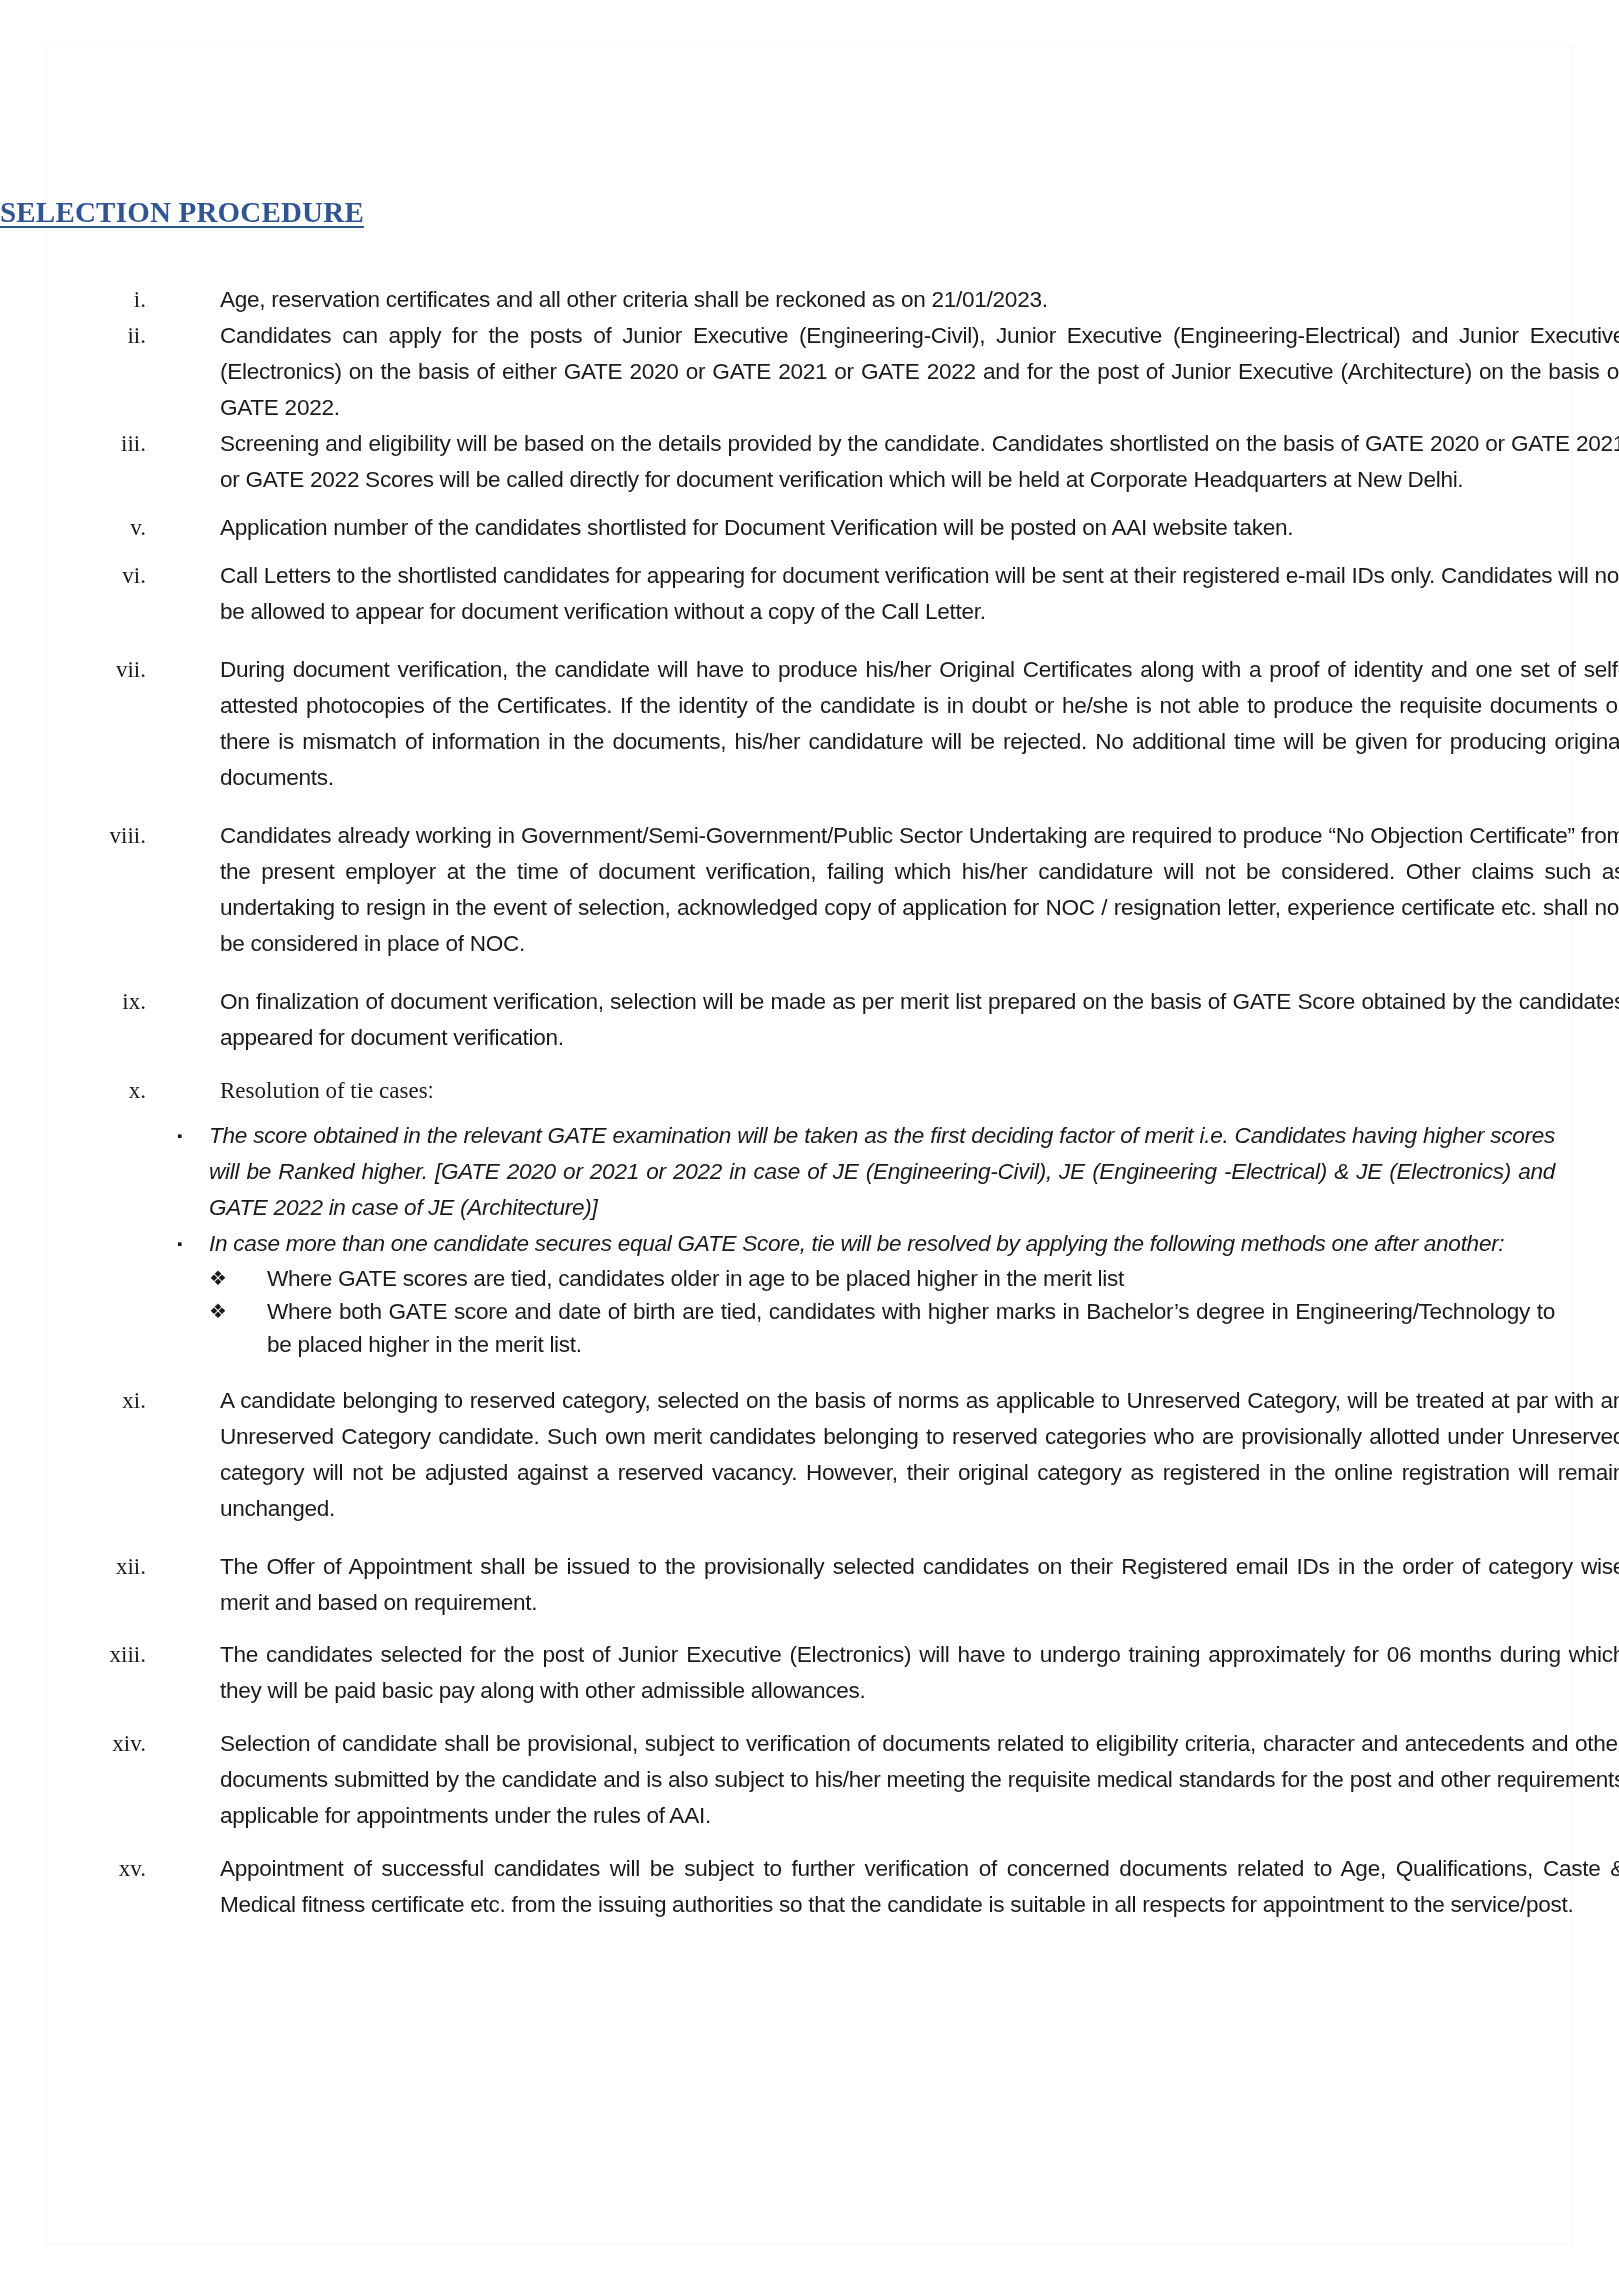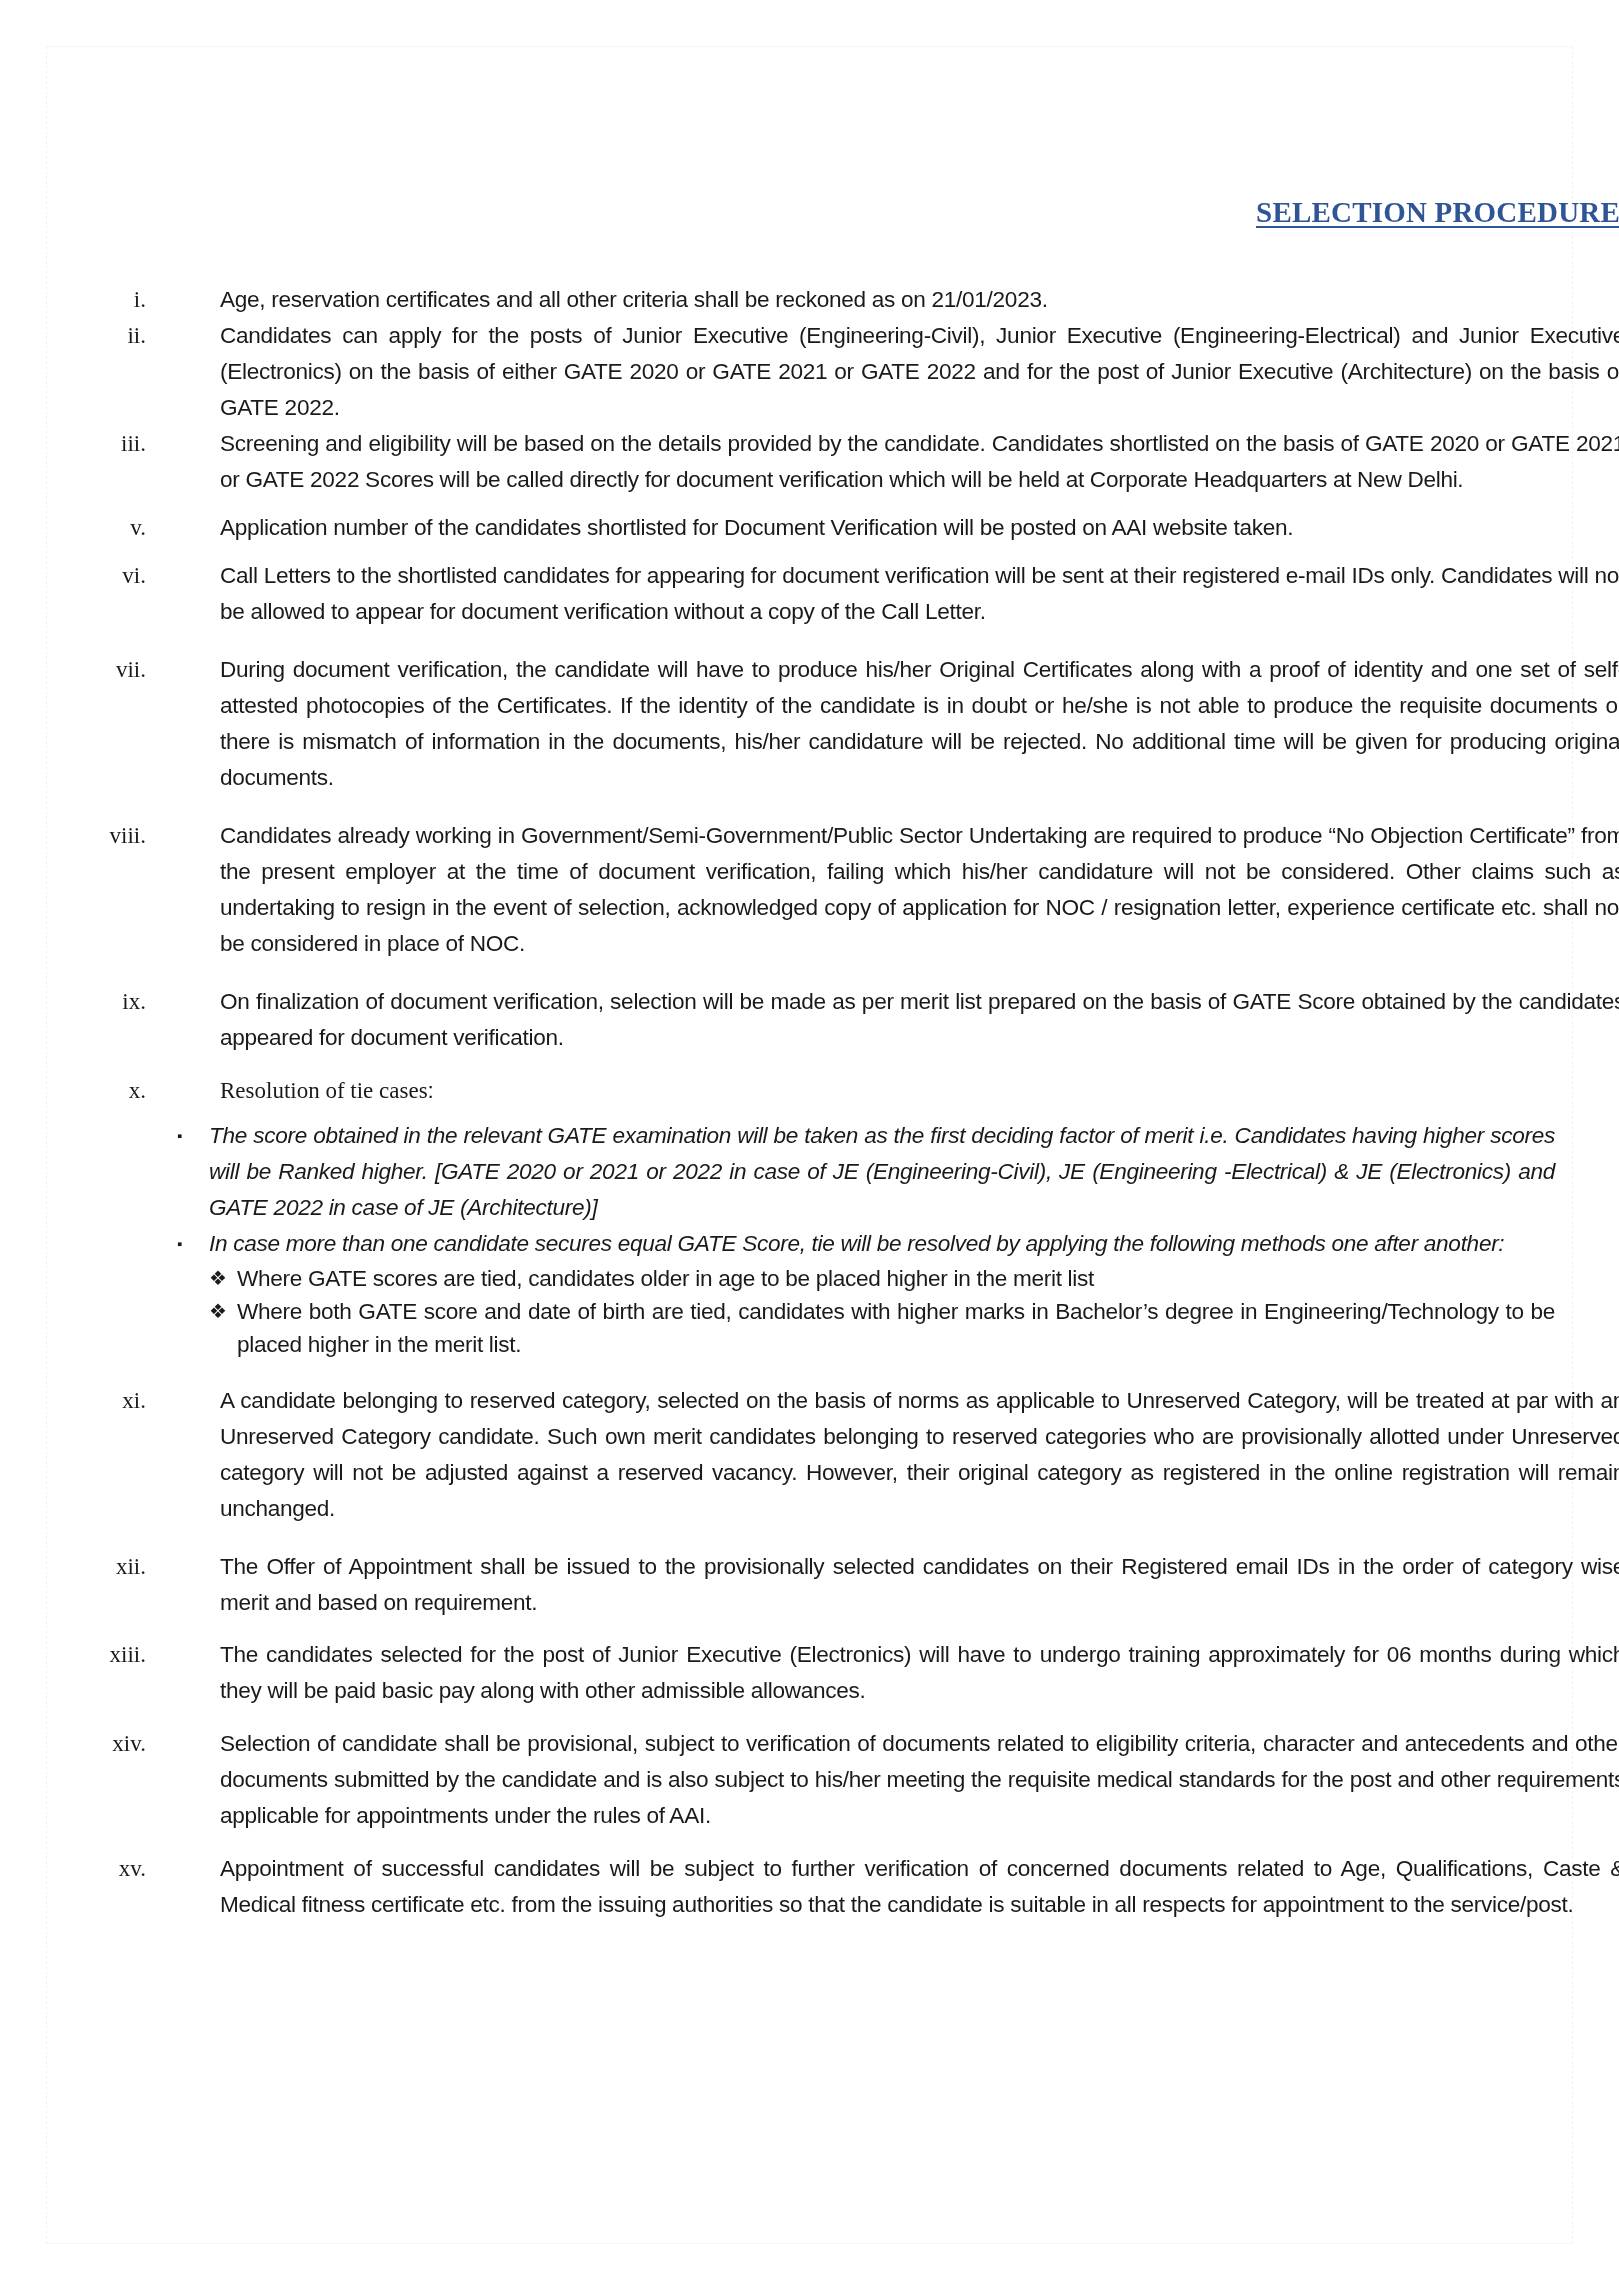--- a/index.html
+++ b/index.html
@@ -1,33 +1,33 @@
 <!DOCTYPE html>
 <html style="font-size:14.8px"><head>
 <meta charset="utf-8">
 <style>
   html, body { margin: 0; padding: 0; background: #ffffff; }
   body { width: 1620px; height: 2291px; position: relative; overflow: hidden; font-family: "Liberation Serif", "DejaVu Serif", serif; color: #1a1a1a; }
   .page-border { position: absolute; left: 46px; top: 46px; width: 1527px; height: 2198px; border-left: 1.8px dashed #f1f1f1; border-right: 1.8px dashed #f1f1f1; border-top: 0.9px solid #f6f6f6; border-bottom: 0.9px solid #f6f6f6; box-sizing: border-box; }
-  .title { position: absolute; left: 0; width: 1620px; top: 177px; text-align: right; font-family: "Liberation Serif", serif; font-weight: bold; font-size: 29px; color: #2f5597; text-decoration: underline; text-underline-offset: 3.7px; text-decoration-thickness: 1.8px; letter-spacing: 0.2px; }
+  .title { position: absolute; left: 0; width: 1620px; top: 177px; text-align: left; font-family: "Liberation Serif", serif; font-weight: bold; font-size: 29px; color: #2f5597; text-decoration: underline; text-underline-offset: 3.7px; text-decoration-thickness: 1.8px; letter-spacing: 0.2px; }
   .content { position: absolute; left: 88px; top: 282px; width: 1467px; }
   .item { display: flex; font-size: 24px; line-height: 36px; margin: 0; }
   .num { width: 58px; text-align: right; padding-right: 30px; flex: none; font-size: 23px; }
   .txt { width: 1405px; text-align: justify; flex: none; font-family: "Liberation Sans", "DejaVu Sans", sans-serif; font-size: 22.6px; letter-spacing: -0.3px; word-spacing: 0px; transform-origin: left top; margin-left: 44px; }
   .gap-s { height: 12px; }
   .gap-m { height: 16.6px; }
   .gap-l { height: 22px; }
   .bold { font-family: "Liberation Serif", serif; font-weight: normal; font-size: 23px; letter-spacing: 0; }
   .bullets { margin-left: 89px; margin-top: 9.2px; }
   .bullet { display: flex; font-family: "Liberation Sans", sans-serif; font-size: 22.6px; letter-spacing: -0.3px; line-height: 36px; }
   .bullet .mark { width: 32px; flex: none; font-size: 14.8px; line-height: 36px; }
   .bullet .btxt { width: 1373px; text-align: justify; font-style: italic; }
   .subbullet { display: flex; font-family: "Liberation Sans", sans-serif; font-size: 22.6px; letter-spacing: -0.3px; line-height: 33px; margin-left: 32px; }
   .subbullet .mark { width: 28px; flex: none; font-size: 20px; }
-  .subbullet .btxt { width: 1346px; text-align: justify; }
+  .subbullet .btxt { width: 1346px; text-align: justify; margin-left: 30px; }
 </style>
 </head>
 <body>
 
 <div class="page-border"></div>
 
 <h1 class="title">SELECTION PROCEDURE</h1>
 
 <div class="content">
 

